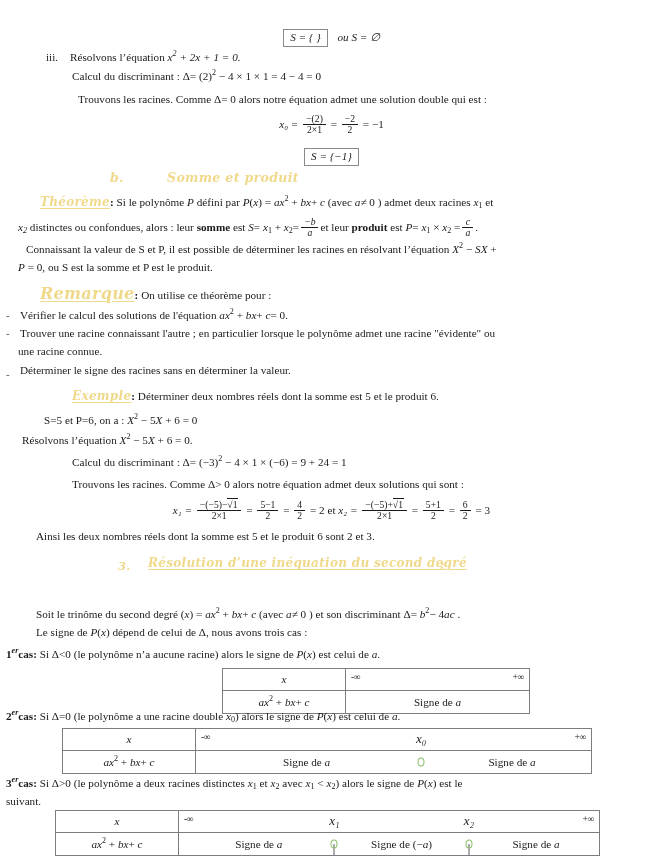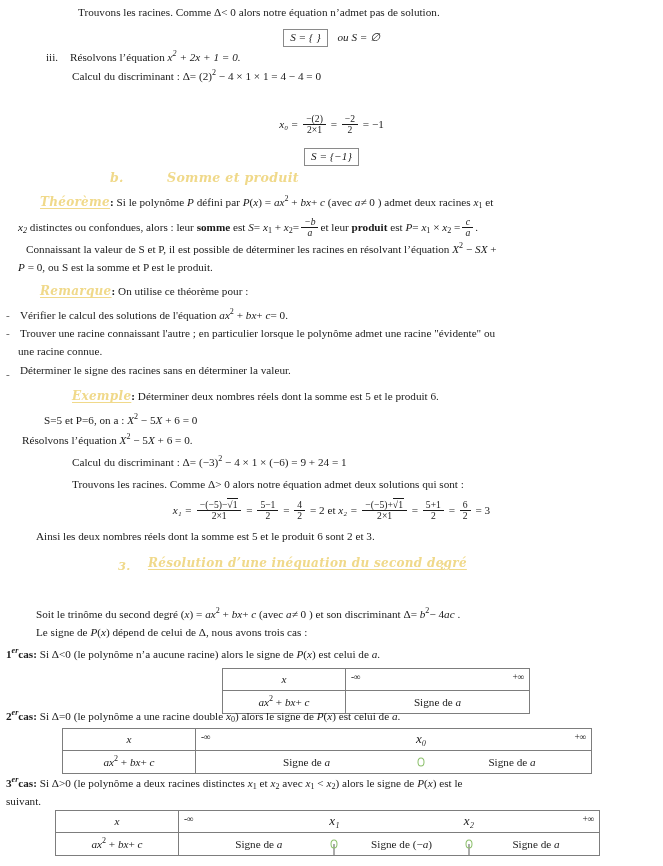--- a/index.html
+++ b/index.html
@@ -168,36 +168,36 @@
     top: 50%;
     transform: translate(-50%, -50%);
     white-space: nowrap;
   }
 </style>
 </head>
 <body>
 
 <div class="page">
 
-  <div class="line" style="left:78px; top:6px;">Trouvons les racines.  Comme Δ&lt; 0 alors notre équation n’admet pas de solution.</div>
 
   <div class="center" style="top:29px;">
     <span class="boxed m">S = { }</span>
     <span class="m" style="margin-left:7px;">ou S = ∅</span>
   </div>
 
   <div class="line" style="left:46px; top:51px;">iii.</div>
   <div class="line" style="left:70px; top:51px;">
     <span>Résolvons l’équation </span><span class="m">x<sup>2</sup> + 2<span class="m">x</span> + 1 = 0.</span>
   </div>
 
   <div class="line" style="left:72px; top:70px;">
     <span>Calcul du discriminant : </span><span>Δ= (2)<sup>2</sup> − 4 × 1 × 1 = 4 − 4 = 0</span>
   </div>
 
+  <div class="line" style="left:78px; top:93px;">Trouvons les racines. Comme Δ= 0 alors notre équation admet une solution double qui est :</div>
 
   <div class="center" style="top:114px;">
     <span class="m">x₀ =</span>
     <span class="frac">
       <span class="num">−(2)</span>
       <span class="den">2×1</span>
     </span>
     <span>=</span>
     <span class="frac">
       <span class="num">−2</span>
@@ -222,21 +222,21 @@
   </div>
 
   <div class="line" style="left:26px; top:243px;">
     Connaissant la valeur de S et P, il est possible de déterminer les racines en résolvant l’équation <span class="m">X</span><sup>2</sup> − <span class="m">SX</span> +
   </div>
   <div class="line" style="left:18px; top:261px;">
     <span class="m">P</span> = 0, ou S est la somme et P est le produit.
   </div>
 
   <div class="line" style="left:40px; top:285px;">
-    <span class="gold gold-ul" style="font-size:12px;margin-top:21px;">Remarque</span><span class="lbl-colon">:</span><span> On utilise ce théorème pour :</span>
+    <span class="gold gold-ul" style="font-size:16px;margin-top:21px;">Remarque</span><span class="lbl-colon">:</span><span> On utilise ce théorème pour :</span>
   </div>
 
   <div class="dash" style="top:309px;">-</div>
   <div class="line" style="left:20px; top:309px;">
     Vérifier le calcul des solutions de l'équation <span class="m">ax</span><sup>2</sup> + <span class="m">bx</span>+ <span class="m">c</span>= 0.
   </div>
 
   <div class="dash" style="top:327px;">-</div>
   <div class="line" style="left:20px; top:327px;">Trouver une racine connaissant l'autre ; en particulier lorsque le polynôme admet une racine "évidente" ou</div>
   <div class="line" style="left:18px; top:345px;">une racine connue.</div>

